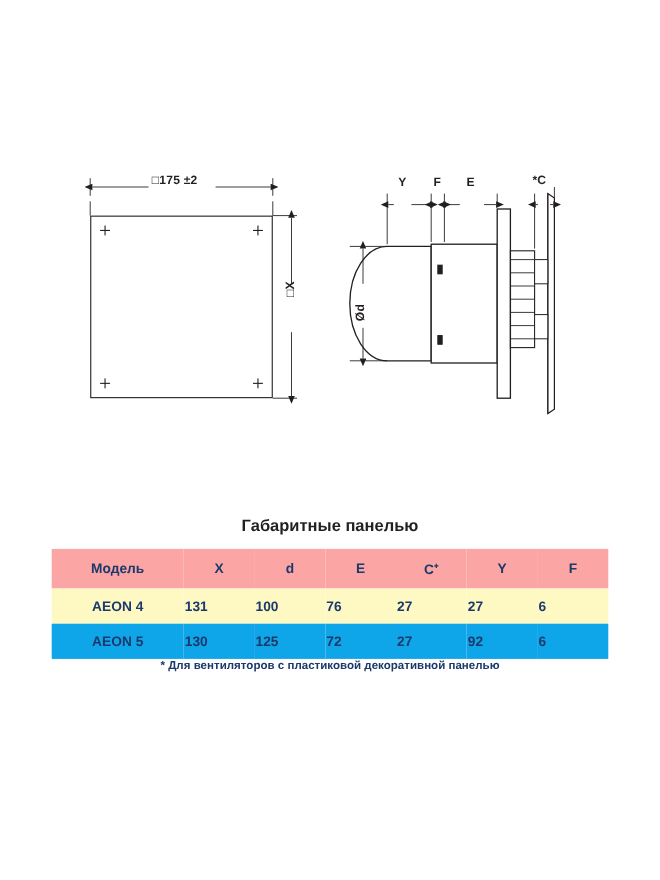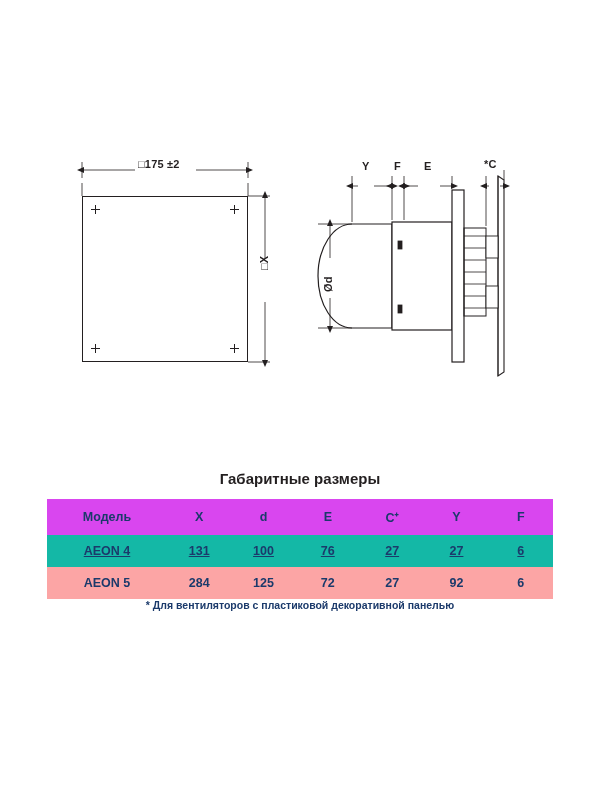--- a/index.html
+++ b/index.html
@@ -90,47 +90,46 @@
     color: #231f20;
     margin-bottom: 12px;
   }
   table.dims {
     border-collapse: collapse;
     width: 506px;
     margin: 0 auto;
     table-layout: fixed;
   }
   table.dims th {
-    background: #d946ef;
+    background: #fca5a5;
     color: #1b3a6b;
     font-size: 12.5px;
     font-weight: bold;
     height: 34px;
     text-align: center;
     border: none;
   }
   table.dims th.model-col,
   table.dims td.model-col {
     text-align: center;
     width: 118px;
   }
   table.dims td {
     font-size: 12.5px;
     font-weight: bold;
     color: #1b3a6b;
     height: 30px;
-    text-align: center;
+    text-align: left;
     border: none;
   }
   table.dims tr.row-odd td {
-    background: #14b8a6;
-    text-decoration: underline;
+    background: #fef9c3;
   }
   table.dims tr.row-even td {
-    background: #fca5a5;
+    background: #0ea5e9;
   }
   .table-note {
     text-align: center;
     font-size: 10.5px;
     font-weight: bold;
     color: #1b3a6b;
   }
 </style>
 </head>
 <body>
@@ -226,21 +225,21 @@
 
     <div class="label" style="left:322px; top:292px; transform: rotate(-90deg); transform-origin: left top;">Ød</div>
 
     <div class="label" style="left:362px; top:160px;">Y</div>
     <div class="label" style="left:394px; top:160px;">F</div>
     <div class="label" style="left:424px; top:160px;">E</div>
     <div class="label" style="left:484px; top:158px;">*C</div>
   </div>
 
   <div class="table-section">
-    <div class="table-title">Габаритные размеры</div>
+    <div class="table-title">Габаритные панелью</div>
 
     <table class="dims">
       <thead>
         <tr>
           <th class="model-col">Модель</th>
           <th>X</th>
           <th>d</th>
           <th>E</th>
           <th>C⁺</th>
           <th>Y</th>
@@ -252,21 +251,21 @@
           <td class="model-col">AEON 4</td>
           <td>131</td>
           <td>100</td>
           <td>76</td>
           <td>27</td>
           <td>27</td>
           <td>6</td>
         </tr>
         <tr class="row-even">
           <td class="model-col">AEON 5</td>
-          <td>284</td>
+          <td>130</td>
           <td>125</td>
           <td>72</td>
           <td>27</td>
           <td>92</td>
           <td>6</td>
         </tr>
       </tbody>
     </table>
 
     <div class="table-note">* Для вентиляторов с пластиковой декоративной панелью</div>

